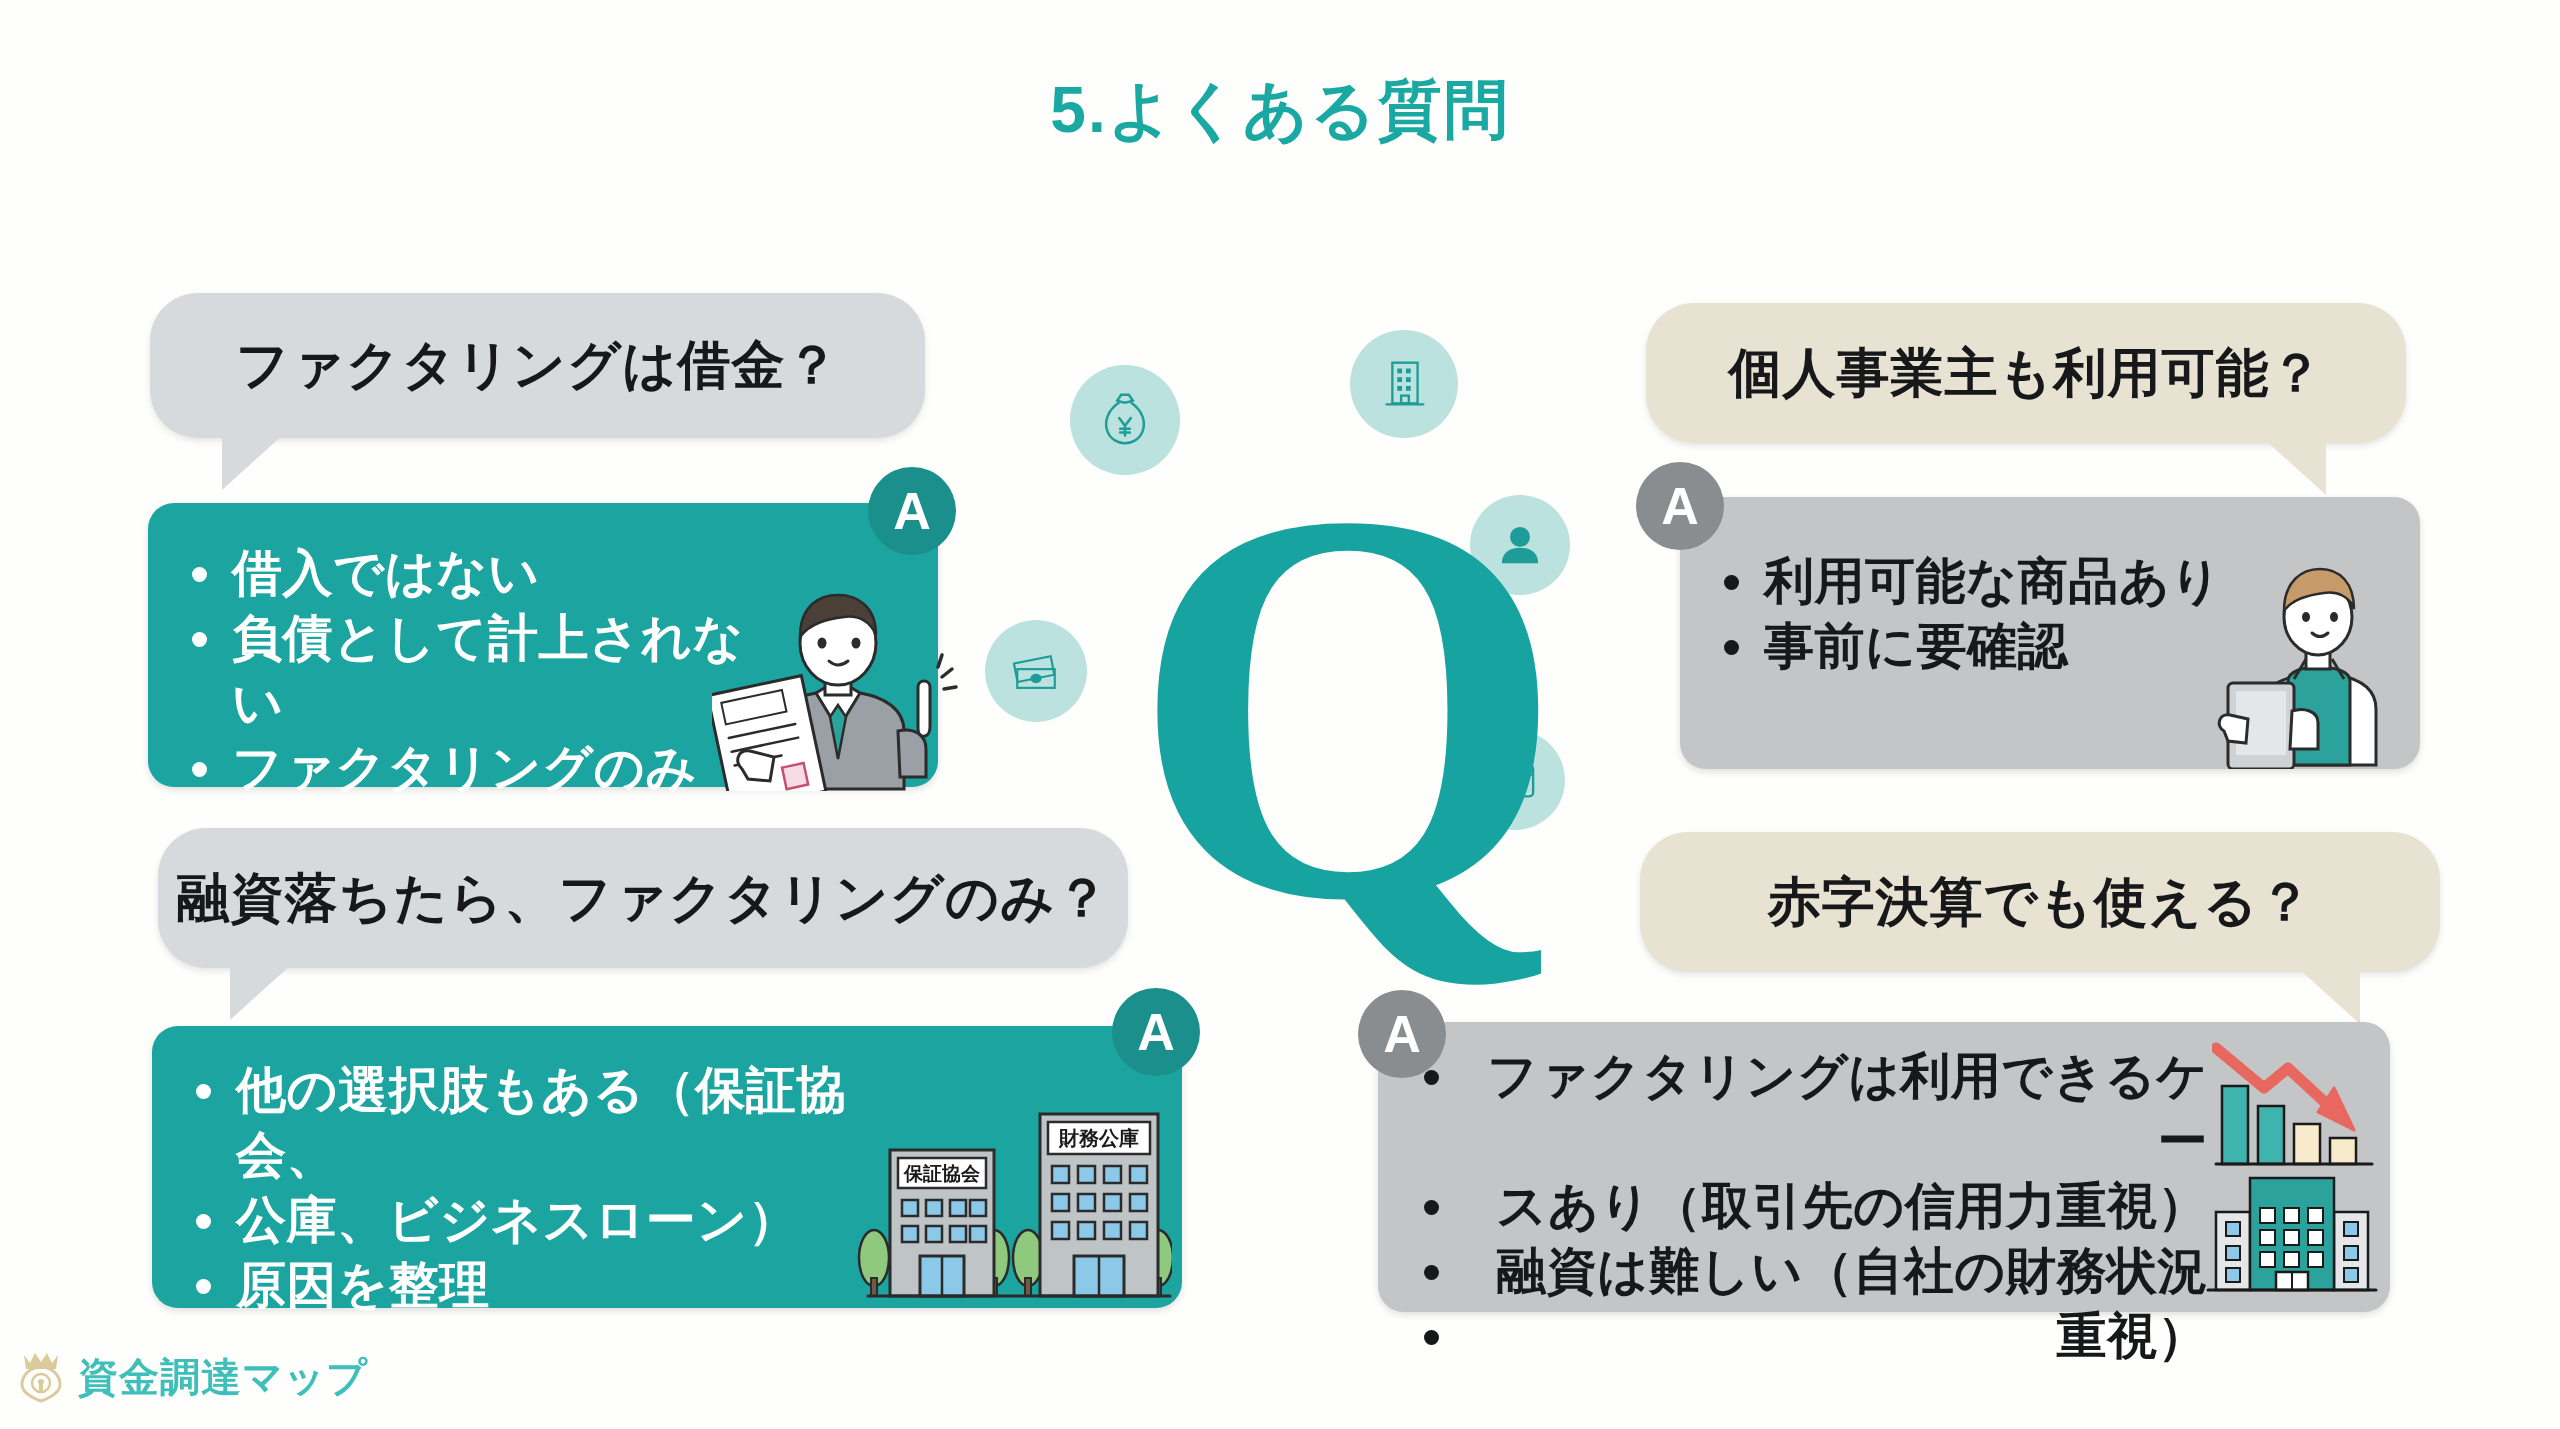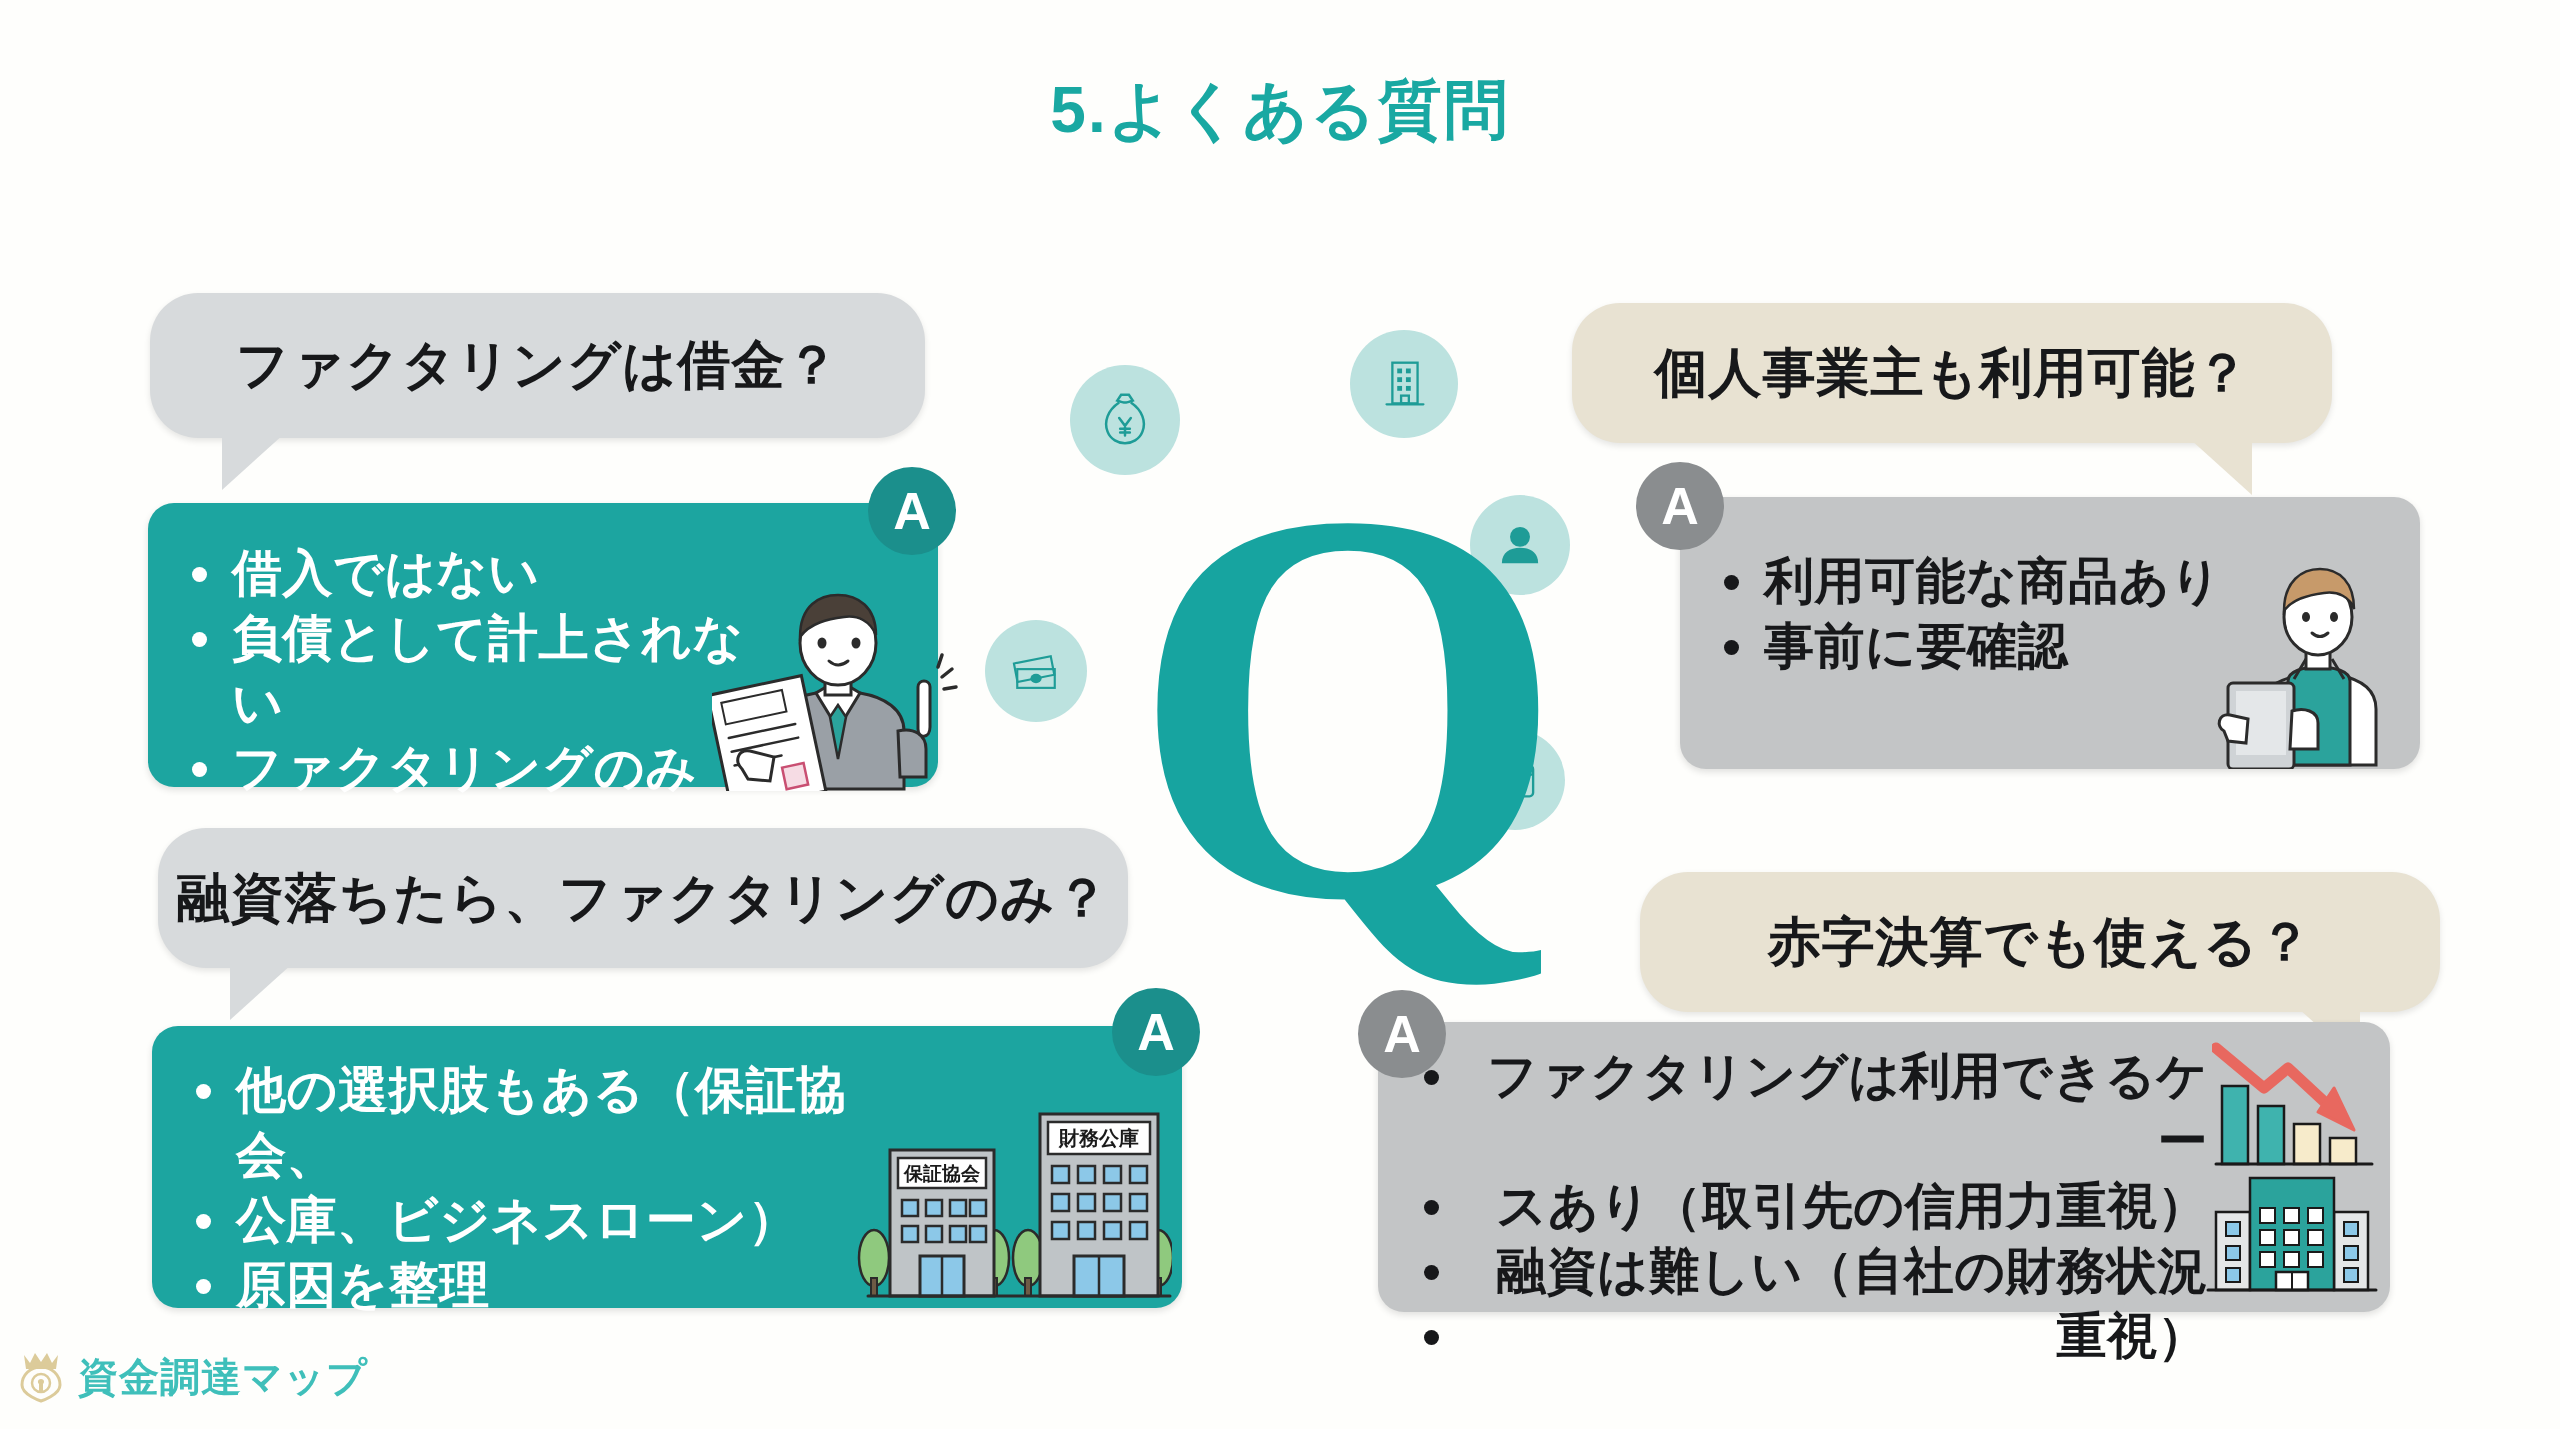--- a/index.html
+++ b/index.html
@@ -275,21 +275,21 @@
 
         <path d="M186 150 C202 146 214 154 214 168 L214 196 L188 196 Z" fill="#9AA0A6" stroke="#2B2B2B" stroke-width="3"></path>
         <path d="M206 106 C206 98 218 98 218 106 L218 146 C218 158 206 158 206 148 Z" fill="#FFFFFF" stroke="#2B2B2B" stroke-width="3"></path>
         <path d="M230 96 L240 88 M232 108 L244 106 M226 86 L230 74" stroke="#2B2B2B" stroke-width="3.5" stroke-linecap="round"></path>
       </svg>
     </div>
   </div>
 
   <div class="abadge abadge-teal" style="left:868px; top:467px;">A</div>
 
-  <div class="qbubble q-beige" style="left:1572px; top:303px; width:760px; height:140px;">
+  <div class="qbubble q-beige" style="left:1646px; top:303px; width:760px; height:140px;">
     <span class="qtext">個人事業主も利用可能？</span>
     <span class="tail tail-right"></span>
   </div>
 
   <div class="apanel a-gray" style="left:1680px; top:497px; width:740px; height:272px;padding-left:41px;">
     <ul class="alist" style="left:38px; top:52px; width:520px;">
       <li>利用可能な商品あり</li>
       <li>事前に要確認</li>
     </ul>
 
@@ -380,21 +380,21 @@
         </g>
         <rect x="222" y="182" width="50" height="40" fill="#8CC8E8" stroke="#2B2B2B" stroke-width="3"></rect>
         <path d="M247 182 V222" stroke="#2B2B2B" stroke-width="2.5"></path>
         <path d="M16 222 H318" stroke="#2B2B2B" stroke-width="3" stroke-linecap="round"></path>
       </svg>
     </div>
   </div>
 
   <div class="abadge abadge-teal" style="left:1112px; top:988px;">A</div>
 
-  <div class="qbubble q-beige" style="left:1640px; top:832px; width:800px; height:140px;margin-top:40px;">
+  <div class="qbubble q-beige" style="left:1640px; top:832px; width:800px; height:140px;">
     <span class="qtext">赤字決算でも使える？</span>
     <span class="tail tail-right"></span>
   </div>
 
   <div class="apanel a-gray" style="left:1378px; top:1022px; width:1012px; height:290px;text-align:right;">
     <ul class="alist" style="left:40px; top:22px; width:790px;">
       <li>ファクタリングは利用できるケー</li>
       <li style="padding-left:46px;">スあり（取引先の信用力重視）</li>
       <li>融資は難しい（自社の財務状況</li>
       <li style="padding-left:46px;">重視）</li>

